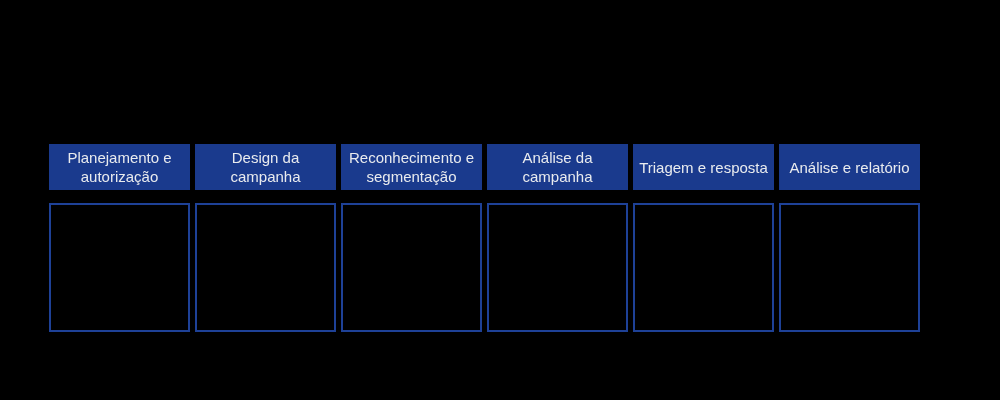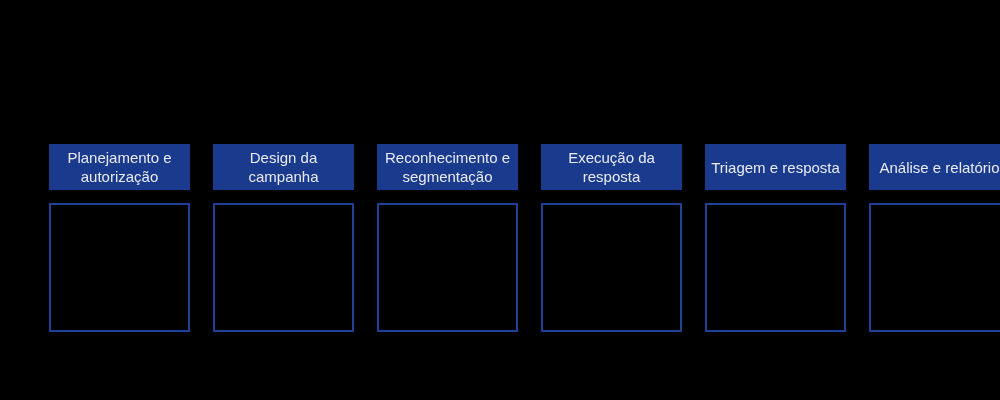--- a/index.html
+++ b/index.html
@@ -13,21 +13,21 @@
     position: relative;
     overflow: hidden;
     font-family: "Liberation Sans", sans-serif;
   }
   .stages {
     position: absolute;
     left: 49px;
     top: 144px;
     width: 902px;
     display: flex;
-    gap: 23px;
+    gap: 5px;
   }
   .stage {
     width: 141px;
     flex: 0 0 141px;
     display: flex;
     flex-direction: column;
   }
   .stage-header {
     height: 46px;
     background: #1a3a8d;
@@ -72,21 +72,21 @@
 
   <div class="stage">
     <div class="stage-header">
       <span>Reconhecimento e segmentação</span>
     </div>
     <div class="stage-body"></div>
   </div>
 
   <div class="stage">
     <div class="stage-header">
-      <span>Execução da resposta</span>
+      <span>Análise da campanha</span>
     </div>
     <div class="stage-body"></div>
   </div>
 
   <div class="stage">
     <div class="stage-header">
       <span>Triagem e resposta</span>
     </div>
     <div class="stage-body"></div>
   </div>

